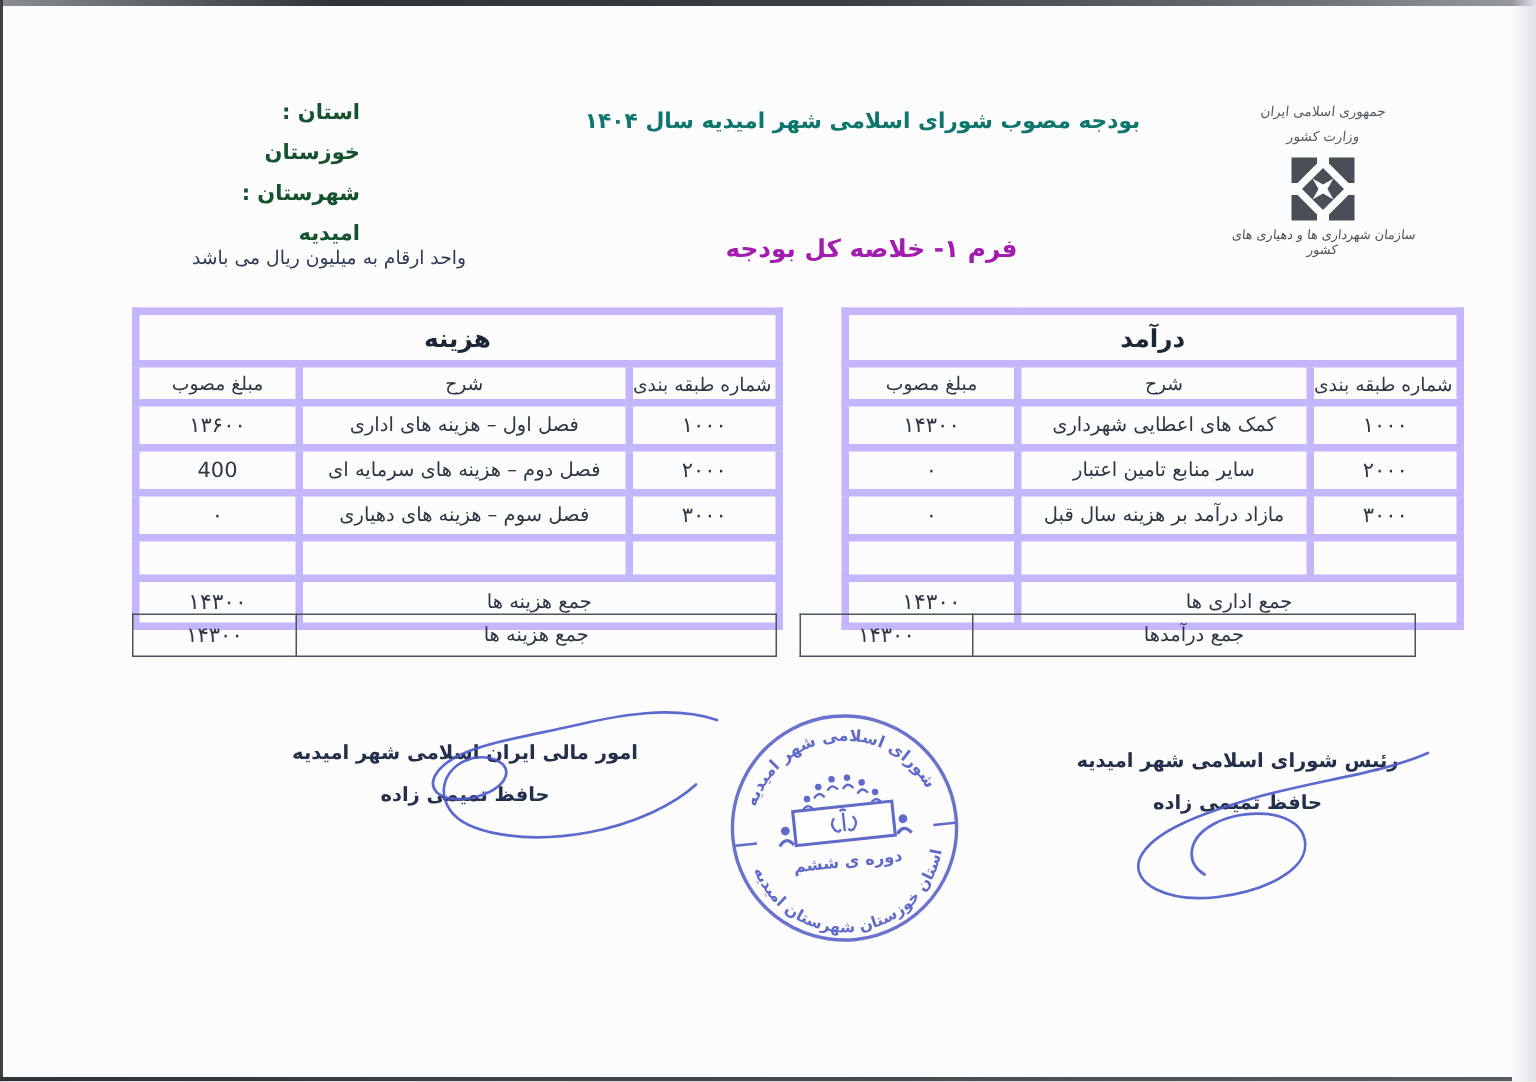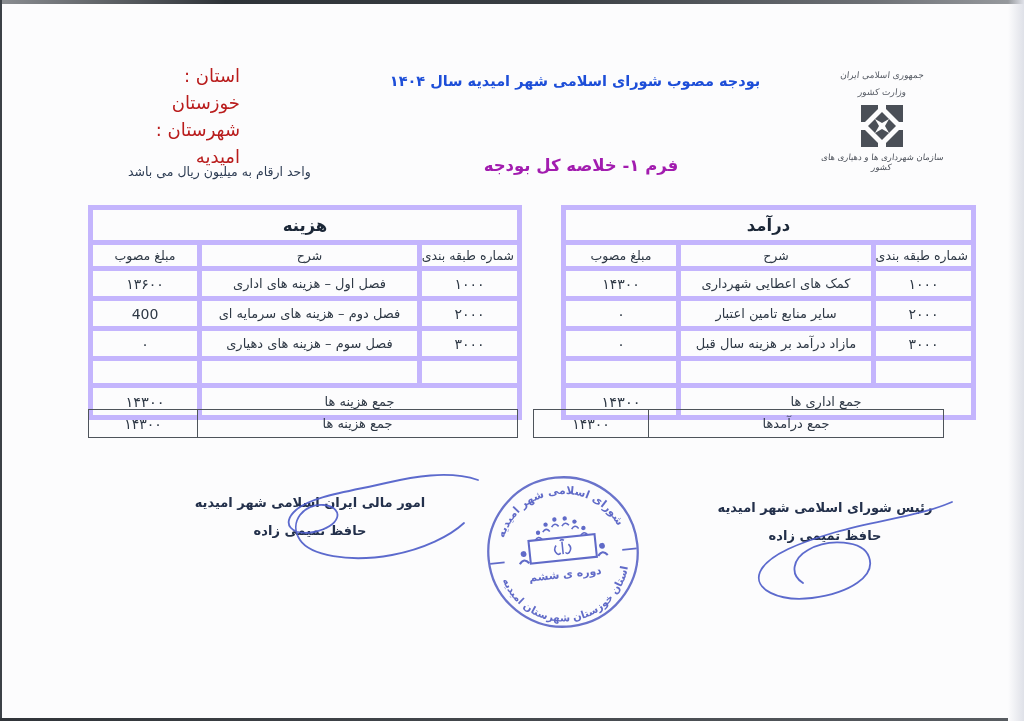--- a/index.html
+++ b/index.html
@@ -13,23 +13,23 @@
   .edge-top{position:absolute;top:0;left:0;right:0;height:4px;
     background:linear-gradient(90deg,#8a8d91 0%,#2e3338 22%,#3a3f44 55%,#6d7075 85%,#9a9da1 100%);}
   .edge-left{position:absolute;top:0;left:0;bottom:0;width:2px;background:#3c4147;}
   .edge-bottom{position:absolute;bottom:0;left:0;right:16px;height:3px;
     background:linear-gradient(90deg,#303439,#585c61);}
   .edge-right{position:absolute;top:0;right:0;bottom:0;width:16px;
     background:linear-gradient(90deg,rgba(210,212,220,0),#dfe1e8);}
 
   
   .province-block{position:absolute;top:62px;left:126px;width:114px;
-    font-size:18px;color:#b91c1c;text-align:right;line-height:27px;}
+    font-size:14px;color:#14532d;text-align:right;line-height:27px;font-weight:bold;}
   .doc-title{position:absolute;top:73px;left:330px;width:490px;text-align:center;
-    font-weight:bold;font-size:14.5px;color:#1d4ed8;letter-spacing:.2px;}
+    font-weight:bold;font-size:14.5px;color:#0f766e;letter-spacing:.2px;}
   .logo-block{position:absolute;top:70px;left:810px;width:144px;text-align:center;color:#555a63;}
   .logo-line{font-size:9px;line-height:11px;transform:skewX(-6deg);}
   .logo-line + .logo-line{margin-top:6px;}
   .logo-mark{display:block;margin:5px auto 3px;}
   .org-line{font-size:8.5px;line-height:10px;transform:skewX(-6deg);color:#4c515a;}
   .form-title{position:absolute;top:156px;left:436px;width:290px;text-align:center;
     font-weight:bold;font-size:16.5px;color:#a21caf;}
   .unit-note{position:absolute;top:164px;left:128px;width:230px;text-align:left;
     font-size:12.5px;color:#2d3c53;}
 

